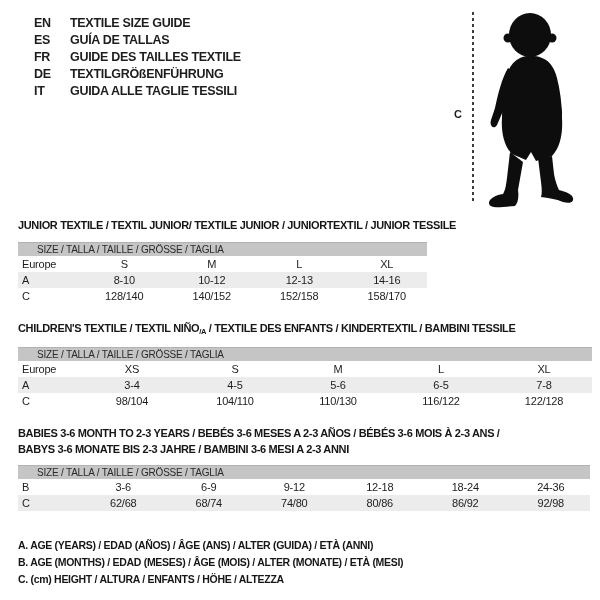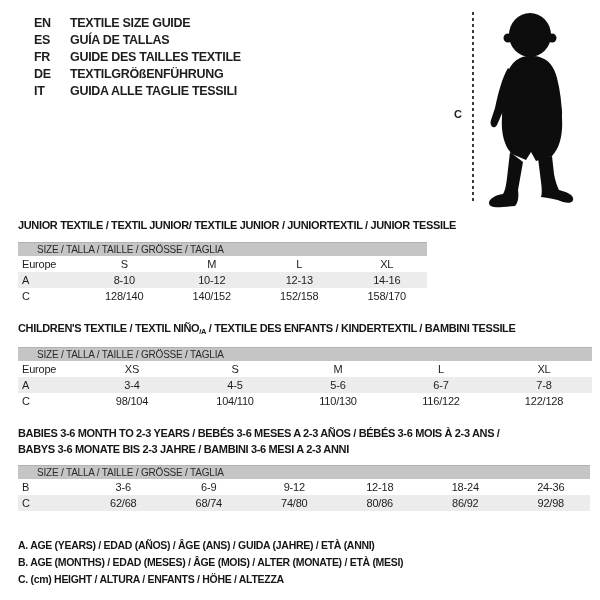--- a/index.html
+++ b/index.html
@@ -143,21 +143,21 @@
     <span class="cell">S</span>
     <span class="cell">M</span>
     <span class="cell">L</span>
     <span class="cell">XL</span>
   </div>
   <div class="trow shaded">
     <span class="lbl">A</span>
     <span class="cell">3-4</span>
     <span class="cell">4-5</span>
     <span class="cell">5-6</span>
-    <span class="cell">6-7</span>
+    <span class="cell">6-5</span>
     <span class="cell">7-8</span>
   </div>
   <div class="trow">
     <span class="lbl">C</span>
     <span class="cell">98/104</span>
     <span class="cell">104/110</span>
     <span class="cell">110/130</span>
     <span class="cell">116/122</span>
     <span class="cell">122/128</span>
   </div>
@@ -184,16 +184,16 @@
     <span class="cell">62/68</span>
     <span class="cell">68/74</span>
     <span class="cell">74/80</span>
     <span class="cell">80/86</span>
     <span class="cell">86/92</span>
     <span class="cell">92/98</span>
   </div>
 </div>
 
 <div class="abs footnotes">
-  <div class="footnote">A. AGE (YEARS) / EDAD (AÑOS) / ÂGE (ANS) / GUIDA (JAHRE) / ETÀ (ANNI)</div>
+  <div class="footnote">A. AGE (YEARS) / EDAD (AÑOS) / ÂGE (ANS) / ALTER (GUIDA) / ETÀ (ANNI)</div>
   <div class="footnote">B. AGE (MONTHS) / EDAD (MESES) / ÂGE (MOIS) / ALTER (MONATE) / ETÀ (MESI)</div>
   <div class="footnote">C. (cm) HEIGHT / ALTURA / ENFANTS / HÖHE / ALTEZZA</div>
 </div>
 
 </body></html>

